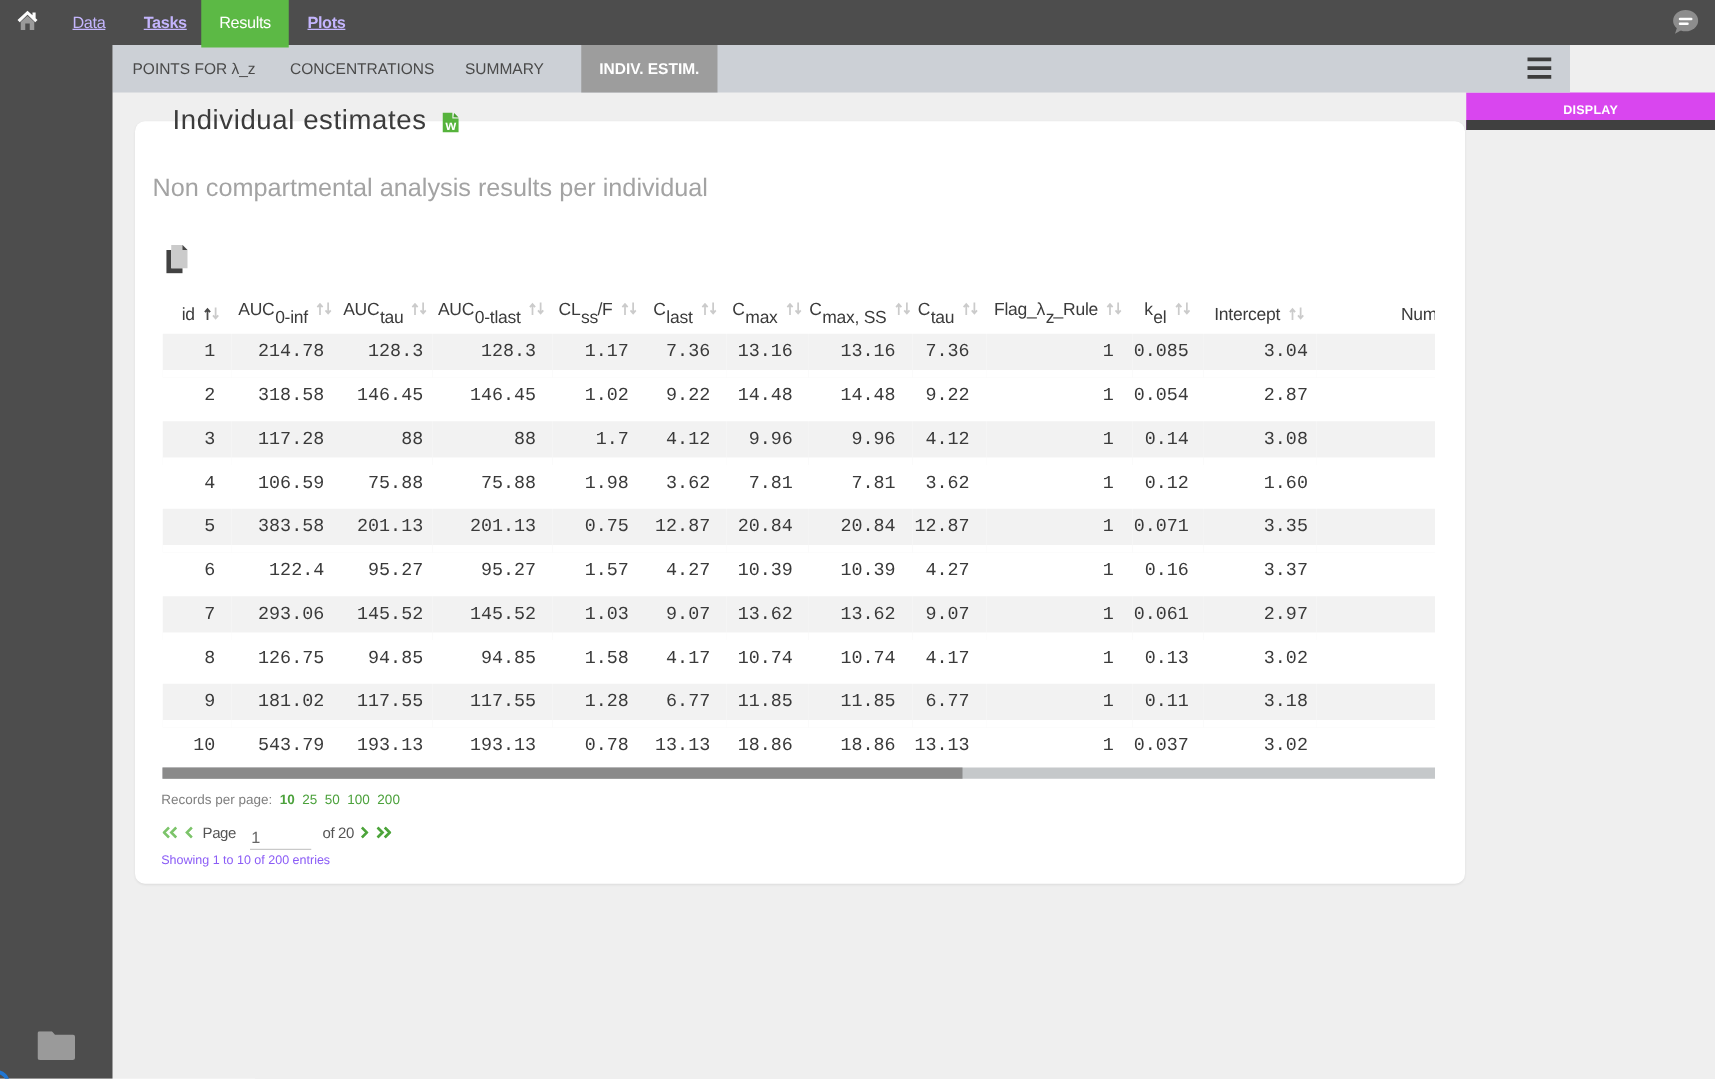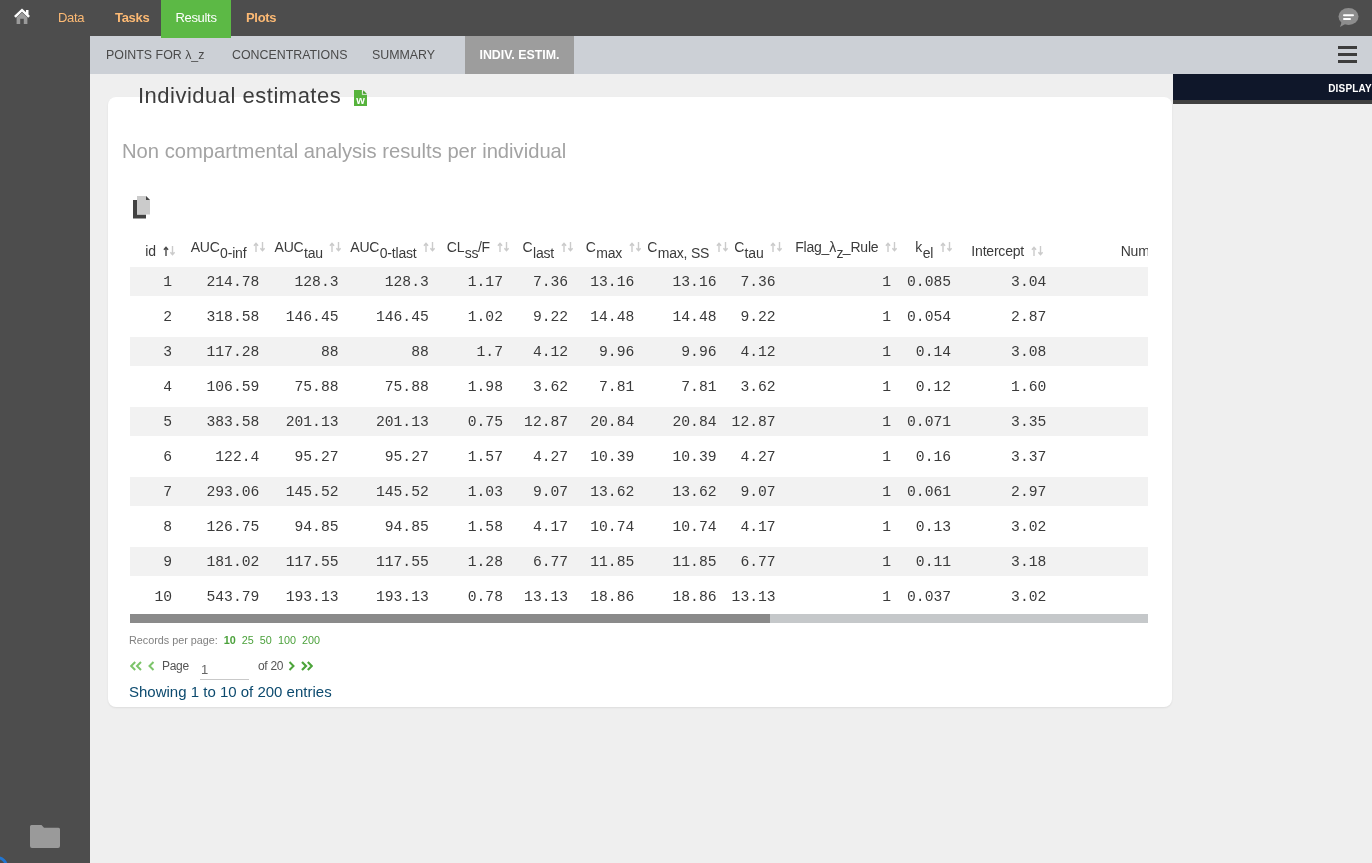--- a/index.html
+++ b/index.html
@@ -2,40 +2,40 @@
 <html><head>
 <meta charset="utf-8">
 <style>
 * { margin:0; padding:0; box-sizing:border-box; }
 html,body { width:1372px; height:863px; overflow:hidden; }
 body { font-family:"Liberation Sans", sans-serif; background:#efefef; position:relative; }
 .abs { position:absolute; }
 
 
 #topbar { position:absolute; left:0; top:0; width:1372px; height:36px; background:#4d4d4d; z-index:30; }
-#topbar .navitem { position:absolute; top:0; height:36px; line-height:36px; color:#fdba74; font-size:13px; letter-spacing:-0.3px; }
+#topbar .navitem { position:absolute; top:0; height:36px; line-height:36px; color:#c4b5fd; font-size:13px; letter-spacing:-0.3px;text-decoration:underline; }
 #results-tab { position:absolute; left:161px; top:0; width:70px; height:37.5px; background:#5cb945; color:#fff; text-align:center; line-height:36px; font-size:13px; letter-spacing:-0.3px; }
 
 
 #sidebar { position:absolute; left:0; top:36px; width:90px; height:827px; background:#4d4d4d; z-index:25; }
 #ncabox { position:absolute; left:0; top:0; width:90px; height:67px; background:#5cb945; color:#fff; }
 #ncabox .lbl { position:absolute; left:0; top:40.5px; width:90px; text-align:center; font-size:14.5px; color:#fff; }
 #folder { position:absolute; left:30px; top:789px; }
 #bluecorner { position:absolute; left:-14px; top:820px; width:22px; height:22px; border-radius:50%; border:3px solid #2176d2; }
 
 
-#tabbar { position:absolute; left:90px; top:36px; width:1282px; height:38px; background:#ccd0d6; z-index:20; }
+#tabbar { position:absolute; left:90px; top:36px; width:1166px; height:38px; background:#ccd0d6; z-index:20; }
 #tabbar .tab { position:absolute; top:0; height:38px; line-height:38px; font-size:12.4px; color:#4a4a4a; }
 #tabbar .active { background:#9d9d9d; color:#fff; text-align:center; font-weight:bold;margin-left:15px; }
 #hamburger { position:absolute; right:15px; top:10px; width:19px; }
 #hamburger div { height:3px; background:#3d3d3d; margin-bottom:4px; }
 
 
 #rpanel { position:absolute; left:1173px; top:74px; width:199px; }
-#rpanel .head { height:30px; background:#0f172a; border-bottom:4px solid #404040; color:#fff; font-weight:bold; font-size:10px; letter-spacing:0.2px; text-align:right; line-height:30px; }
+#rpanel .head { height:30px; background:#d946ef; border-bottom:8px solid #404040; color:#fff; font-weight:bold; font-size:10px; letter-spacing:0.2px; text-align:center; line-height:30px; }
 #rpanel .body { height:80px; background:#fff; position:relative; }
 .toggle { position:absolute; left:18px; top:20px; width:37px; height:17px; border-radius:8.5px; background:#c3e0ba; }
 .toggle .knob { position:absolute; right:-1px; top:-2.5px; width:22px; height:22px; border-radius:50%; background:#5cb945; }
 #rpanel .lab { position:absolute; left:66px; top:25px; font-size:13px; color:#3d3d3d; }
 
 
 #card { position:absolute; left:108px; top:97px; width:1064px; height:610px; background:#fff; border-radius:8px; box-shadow:0 1px 2px rgba(0,0,0,0.08); }
 #title { position:absolute; left:138px; top:83px; font-size:22px; letter-spacing:0.5px; color:#3c3c3c; z-index:5; }
 #wicon { position:absolute; left:353.5px; top:90px; z-index:5; }
 #subtitle { position:absolute; left:122px; top:140px; font-size:20.2px; color:#a3a3a3; }
@@ -55,21 +55,21 @@
 .arr { display:inline-block; vertical-align:-1px; margin-left:6px; }
 
 
 #hscroll { position:absolute; left:130px; top:614px; width:1018px; height:9px; background:#c5c8ca; }
 #hscroll .thumb { width:640px; height:9px; background:#8a8a8a; }
 #records { position:absolute; left:129px; top:634px; font-size:10.8px; color:#808080; }
 #records b { color:#4ba13b; font-weight:bold; }
 #records span { color:#4ba13b; }
 #pagenav { position:absolute; left:130px; top:658px; width:220px; height:22px; font-size:12px; color:#555; white-space:nowrap; }
 #pageinput { position:absolute; left:200px; top:659px; width:49px; height:21px; border:none; border-bottom:1px solid #c9c9c9; font-size:13px; color:#666; padding:0 0 0 1px; background:transparent; font-family:"Liberation Sans",sans-serif; outline:none; }
-#showing { position:absolute; left:129px; top:683px; font-size:15px; color:#0c4a6e; }
+#showing { position:absolute; left:129px; top:683px; font-size:10px; color:#8b5cf6; }
 </style>
 </head>
 <body>
 
 <div id="topbar">
   <svg class="abs" style="left:13px;top:7px" width="18" height="18" viewBox="0 0 18 18">
     <path d="M1 9 L9 1.5 L13 5.2 V3 H15.5 V7.5 L17 9 L15.2 10.8 L9 4.8 L2.8 10.8 Z" fill="#fdfdfd"></path>
     <path d="M3.6 10.6 L9 5.5 L14.4 10.6 V17 H10.8 V11.7 H7.2 V17 H3.6 Z" fill="#9a9a9a"></path>
   </svg>
   <div class="navitem" style="left:58px;">Data</div>

